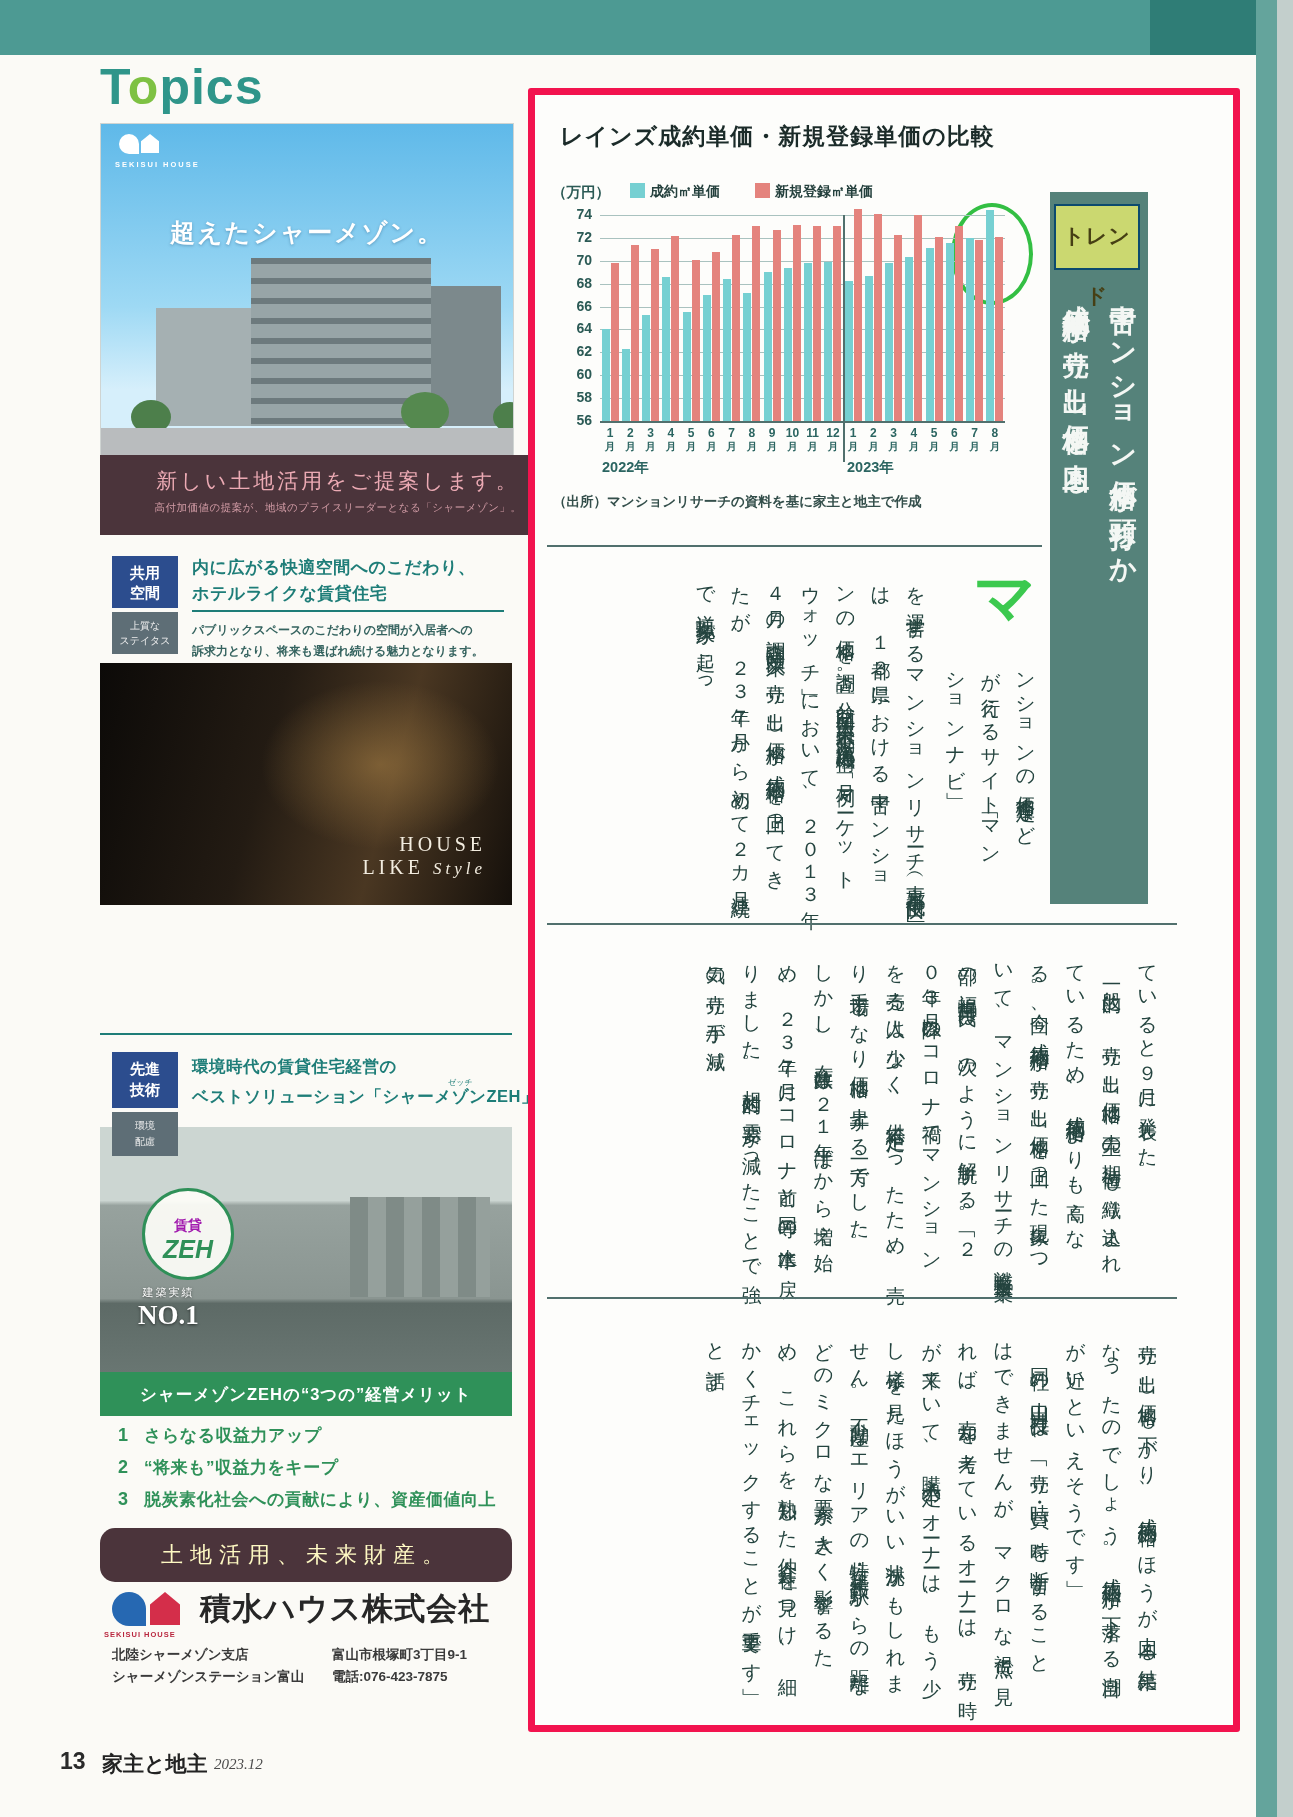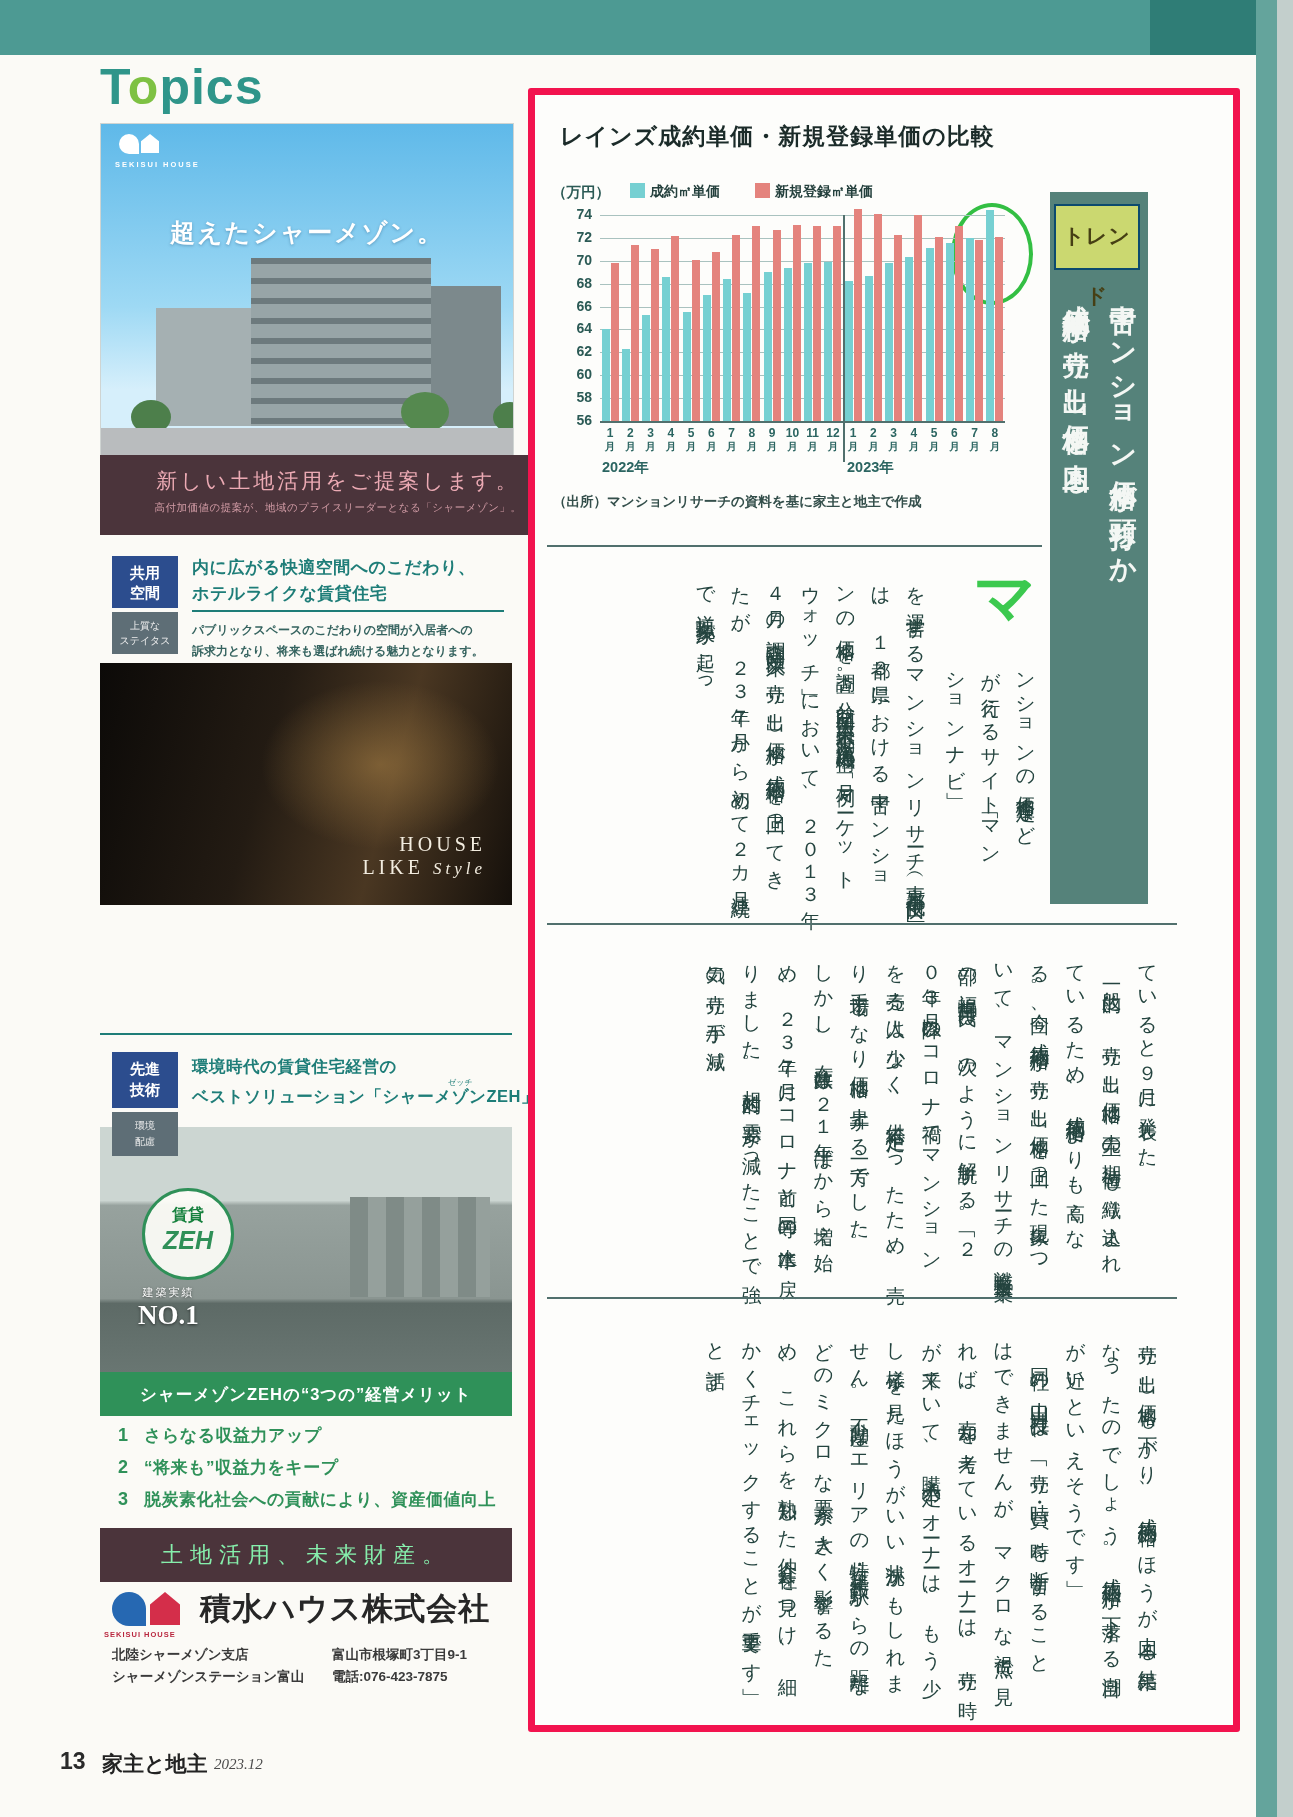--- a/index.html
+++ b/index.html
@@ -51,21 +51,21 @@
   .ad-photo3{left:100px;top:1127px;width:412px;height:245px;overflow:hidden;
      background:linear-gradient(#ccd6d2 0%,#ccd6d2 30%,#97a29e 32%,#8a9591 70%,#5d6a66 72%,#697672 100%);}
   .zeh-badge{left:42px;top:61px;width:86px;height:86px;border-radius:50%;border:3px solid #2f9058;
              background:rgba(253,253,248,.93);text-align:center;}
   .no1{left:38px;top:158px;color:#fff;text-shadow:0 1px 3px rgba(0,0,0,.6);text-align:center;}
   .ad-green{left:100px;top:1372px;width:412px;height:44px;background:#2f9159;color:#fff;
             text-align:center;line-height:44px;font-size:16.5px;font-weight:800;letter-spacing:1px;}
   .merit{left:118px;width:390px;font-size:17px;font-weight:800;color:#2f9159;letter-spacing:.5px;}
   .merit .no{display:inline-block;width:26px;font-size:18px;}
   .ad-band2{left:100px;top:1528px;width:412px;height:54px;background:#4b343b;text-align:center;
-            line-height:54px;font-family:"Liberation Serif",serif;font-size:22px;color:#86efac;letter-spacing:7px;}
+            line-height:54px;font-family:"Liberation Serif",serif;font-size:22px;color:#fef9c3;letter-spacing:7px;border-radius:15px;}
   .selogo-ball{left:112px;top:1592px;width:34px;height:34px;background:#2668b2;border-radius:50% 50% 0 50%;}
   .selogo-house{left:150px;top:1592px;width:30px;height:33px;background:#d42e4a;
                 clip-path:polygon(50% 0,100% 38%,100% 100%,0 100%,0 38%);}
   .selogo-text{left:104px;top:1630px;font-size:7.5px;font-weight:900;letter-spacing:1px;color:#b9273f;}
   .se-name{left:200px;top:1588px;font-size:31px;font-weight:900;color:#262626;letter-spacing:1px;}
   .addr{font-size:13.5px;font-weight:700;color:#3a3a3a;}
 
   
   .article{left:528px;top:88px;width:698px;height:1630px;background:#fdfdfb;
            border:7px solid #f2134e;border-radius:3px;}
@@ -166,21 +166,21 @@
     <div>環境</div>
     <div>配慮</div>
   </div>
   <div class="abs ad-h" style="left:192px;top:1056px;font-size:16.5px;">環境時代の賃貸住宅経営の</div>
   <div class="abs" style="left:448px;top:1077px;font-size:8px;color:#1e7d78;">ゼッチ</div>
   <div class="abs ad-h" style="left:192px;top:1086px;font-size:16.5px;">ベストソリューション「シャーメゾンZEH」</div>
 
   <div class="abs ad-photo3">
     <div class="abs" style="left:250px;top:70px;width:140px;height:100px;background:repeating-linear-gradient(90deg,#7f8b87 0 18px,#95a09c 18px 36px);"></div>
     <div class="abs zeh-badge">
-      <div style="margin-top:14px;font-size:16px;font-weight:700;color:#15803d;">賃貸</div>
+      <div style="margin-top:26px;font-size:14px;font-weight:700;color:#a21caf;">賃貸</div>
       <div style="font-size:25px;font-weight:900;font-style:italic;color:#2f9058;">ZEH</div>
     </div>
     <div class="abs no1">
       <div style="font-size:11px;letter-spacing:2px;">建築実績</div>
       <div style="font-size:27px;font-weight:900;font-family:'Liberation Serif',serif;">NO.1</div>
     </div>
   </div>
 
   <div class="abs ad-green">シャーメゾンZEHの“3つの”経営メリット</div>
   <div class="abs merit" style="top:1424px;"><span class="no">1</span><span>さらなる収益力アップ</span></div>

